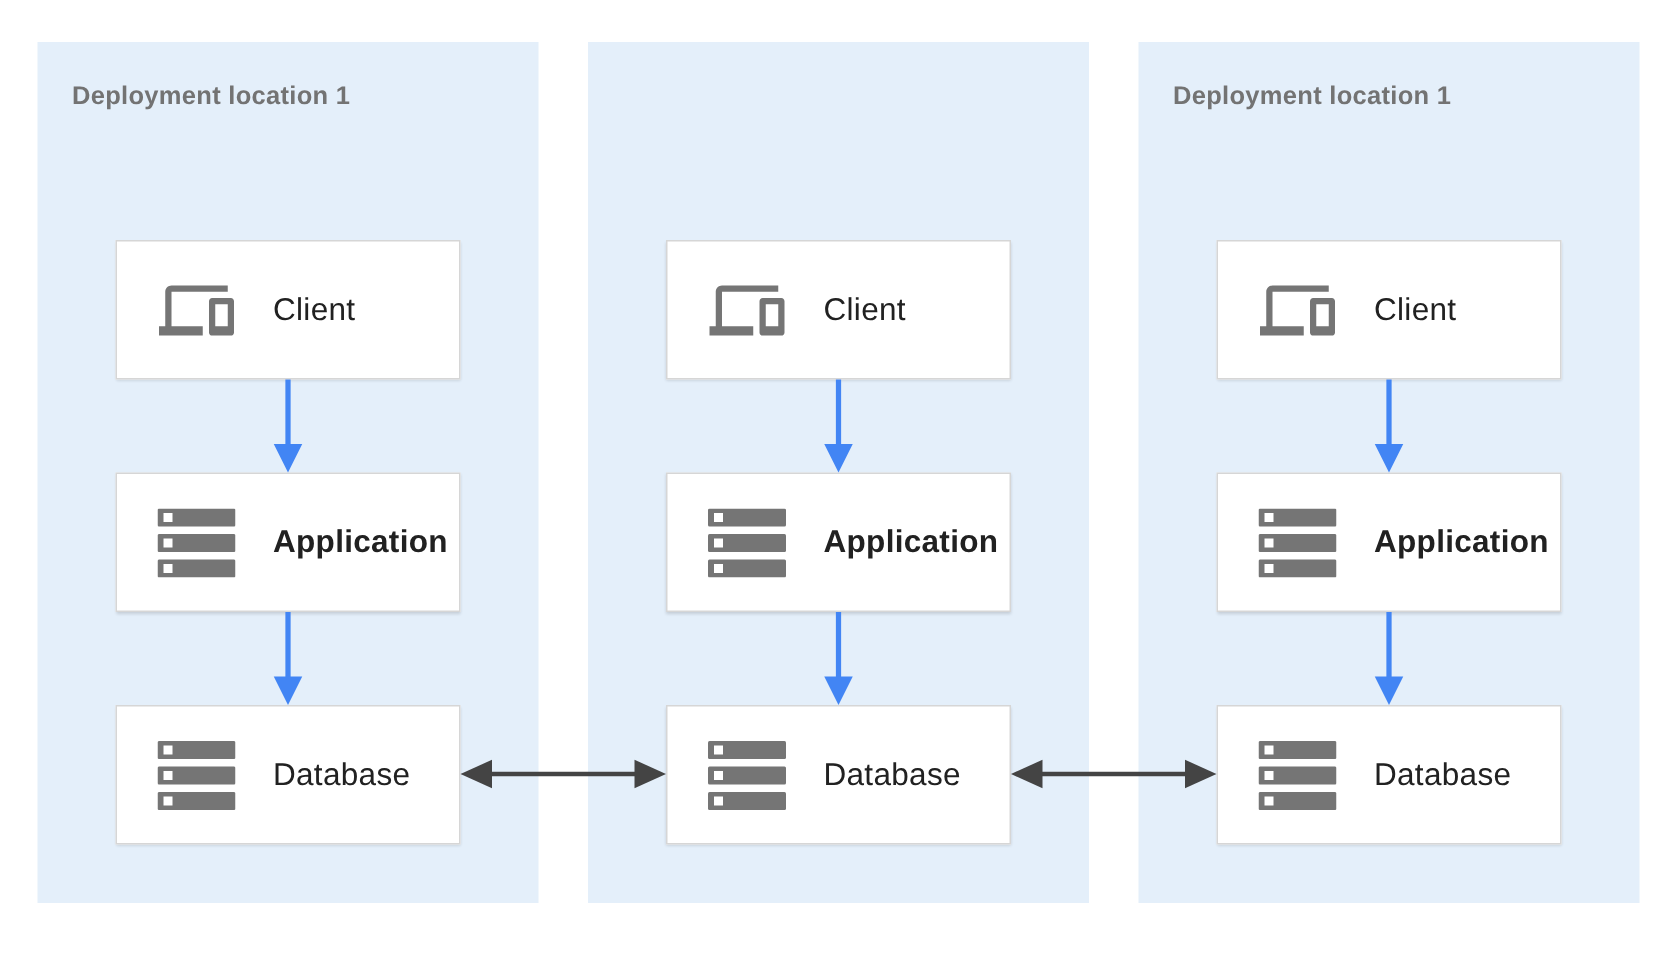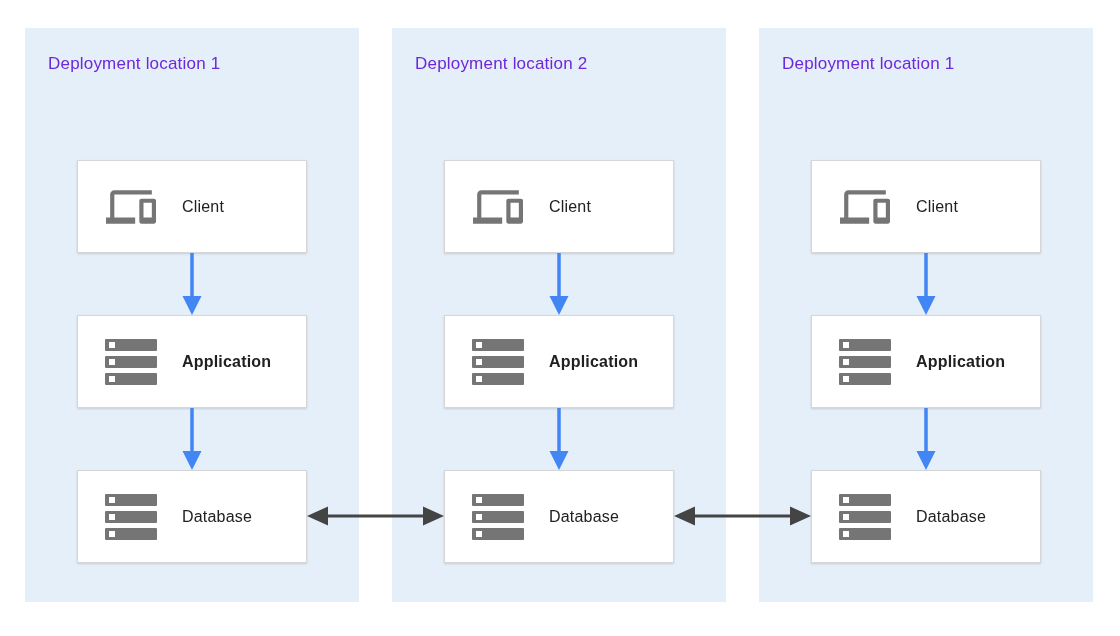--- a/index.html
+++ b/index.html
@@ -19,23 +19,24 @@
     background: #e4effa;
   }
   .panel.p1 { left: 25px; }
   .panel.p2 { left: 392px; }
   .panel.p3 { left: 759px; }
   .panel-title {
     position: absolute;
     top: 26px;
     left: 23px;
     font-size: 17px;
-    color: #6d28d9;
+    color: #737373;
     letter-spacing: 0.2px;
     white-space: nowrap;
+    font-weight: bold;
   }
   .node-box {
     position: absolute;
     left: 52px;
     width: 230px;
     height: 93px;
     background: #ffffff;
     border: 1px solid #d6d6d6;
     box-sizing: border-box;
     box-shadow: 0 1px 2px rgba(0,0,0,0.14);
@@ -48,21 +49,21 @@
   .node-icon {
     flex: 0 0 auto;
     margin-left: 24px;
     width: 58px;
     display: flex;
     align-items: center;
     justify-content: center;
   }
   .node-label {
     margin-left: 22px;
-    font-size: 16px;
+    font-size: 21px;
     color: #212121;
     letter-spacing: 0.2px;
     white-space: nowrap;
   }
   .arrows-overlay {
     position: absolute;
     inset: 0;
     width: 1120px;
     height: 636px;
     pointer-events: none;
@@ -113,21 +114,20 @@
             <rect x="4" y="20" width="6" height="6"></rect>
             <rect x="4" y="37" width="6" height="6"></rect>
           </g>
         </svg>
       </span>
       <span class="node-label">Database</span>
     </div>
   </section>
 
   <section class="panel p2">
-    <div class="panel-title">Deployment location 2</div>
     <div class="node-box node-client">
       <span class="node-icon">
         <svg width="58" height="50" viewBox="0 0 24 24">
             <path d="M4 6h18V4H4c-1.1 0-2 .9-2 2v11H0v3h14v-3H4V6zm19 2h-6c-.55 0-1 .45-1 1v10c0 .55.45 1 1 1h6c.55 0 1-.45 1-1V9c0-.55-.45-1-1-1zm-1 9h-4v-7h4v7z" fill="#757575"></path>
           </svg>
       </span>
       <span class="node-label">Client</span>
     </div>
     <div class="node-box node-application">
       <span class="node-icon">

